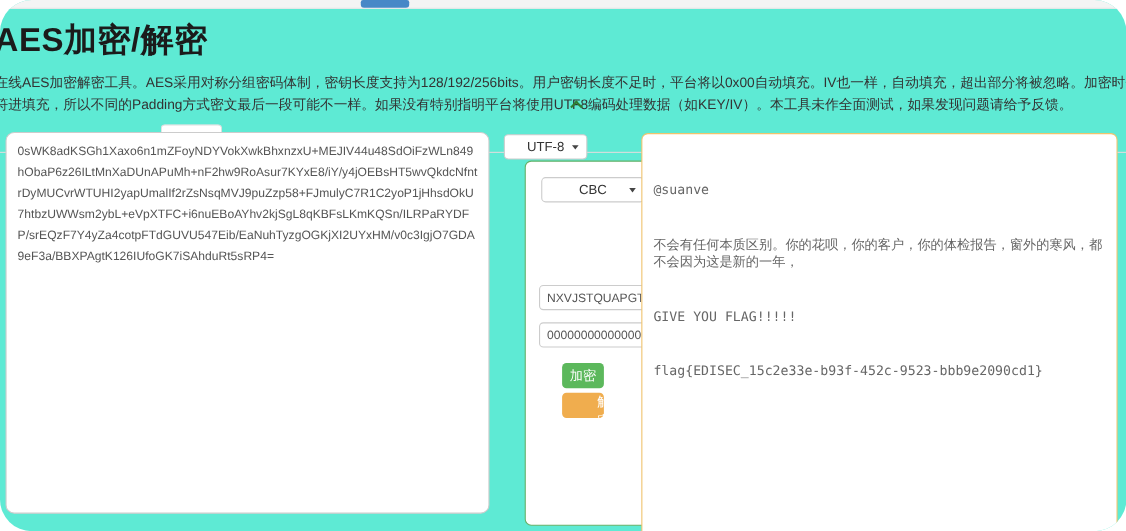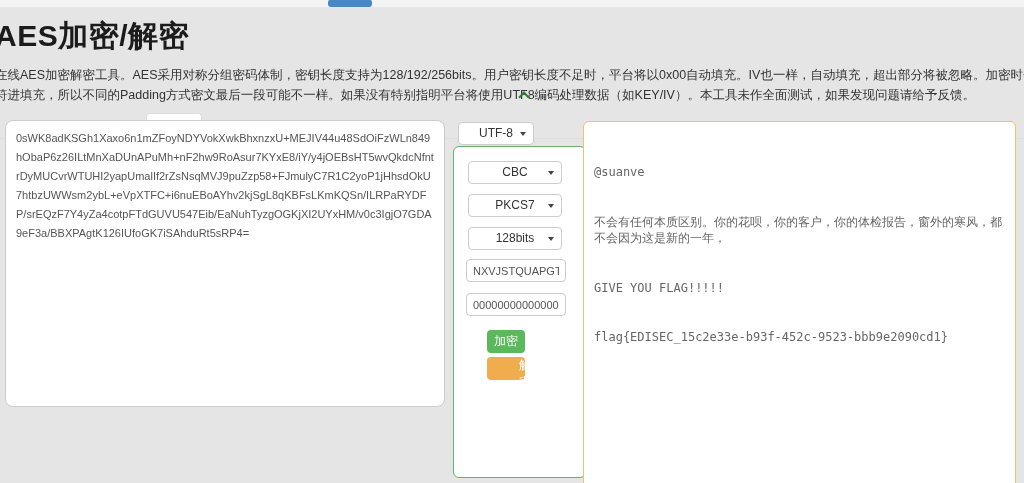--- a/index.html
+++ b/index.html
@@ -1,18 +1,18 @@
 <!DOCTYPE html>
 <html><head>
 <meta charset="utf-8">
 <style>
   * { margin:0; padding:0; box-sizing:border-box; }
   html,body { width:1024px; height:483px; overflow:hidden; background:#fff;
     font-family:"Liberation Sans","DejaVu Sans",sans-serif; }
-  .stage { position:relative; width:1024px; height:483px; overflow:hidden; background:#e5e5e5; }
+  .stage { position:relative; width:1024px; height:483px; overflow:hidden; background:#5eead4;border-radius:29px; }
 
   
   .topbar { position:absolute; left:0; top:0; width:1024px; height:8px;
     background:#f4f4f4; border-bottom:1px solid #e7e7e7; }
   .topbar-tab { position:absolute; left:328px; top:0; width:44px; height:7px;
     background:#4788c7; border-radius:2px 2px 3px 3px; }
 
   
   .content { position:absolute; left:-5px; top:8px; width:1400px; }
   .page-title { margin-top:8px; font-size:30px; font-weight:bold; color:#1b1b1b; letter-spacing:0.5px; }
@@ -22,31 +22,31 @@
   .tabs { position:relative; margin-top:7px; height:27px; border-bottom:1px solid #ddd; width:1400px; }
   .tab { display:inline-block; padding:6px 14px; font-size:13px; color:#4a7597; cursor:pointer;
     position:relative; top:1px; border:1px solid transparent; }
   .tab.active { background:#fff; color:#555; border:1px solid #ddd; border-bottom-color:#fff;
     border-radius:4px 4px 0 0; }
   .collapse-toggle { position:absolute; left:518px; top:90px; width:14px; height:12px; cursor:pointer; }
   .collapse-toggle .chev { position:absolute; left:2px; top:3px; width:8px; height:8px;
     border-left:2px solid #2e7d32; border-top:2px solid #2e7d32; transform:rotate(45deg); }
 
   
-  .cipher-box { position:absolute; left:5px; top:120px; width:440px; height:287px;
+  .cipher-box { position:absolute; left:5px; top:120px; width:440px; height:347px;
     border:1px solid #ccc; border-radius:8px; background:#fff; padding:8px 10px;
     font-size:11px; line-height:19px; color:#555; word-break:break-all; overflow:hidden; }
 
   
   .fake-select { position:absolute; height:23px; background:#fff; border:1px solid #ccc;
     border-radius:4px; font-size:12px; color:#333; line-height:21px; text-align:center; cursor:pointer; }
   .fake-select .caret { position:absolute; right:7px; top:9px; width:0; height:0;
     border-left:3.5px solid transparent; border-right:3.5px solid transparent; border-top:4.5px solid #444; }
   .charset { left:458px; top:122px; width:76px; }
-  .green-box { position:absolute; left:453px; top:146px; width:133px; height:332px;
+  .green-box { position:absolute; left:477px; top:146px; width:133px; height:332px;
     border:1px solid #67b168; border-radius:6px; background:#fff; }
   .green-box .fake-select { position:absolute; left:14px; width:94px; }
   .opt-input { position:absolute; left:12px; width:100px; height:23px; border:1px solid #ccc;
     border-radius:4px; background:#fff; font-size:11px; color:#555; padding:0 6px;
     font-family:"Liberation Sans","DejaVu Sans",sans-serif; white-space:nowrap; overflow:hidden; }
   .btn { position:absolute; left:33px; width:38px; height:23px; border:none; border-radius:4px;
     color:#fff; font-size:12px; cursor:pointer; font-family:"Liberation Sans","DejaVu Sans",sans-serif; }
   .btn-encrypt { top:183px; background:#5cb85c; }
   .btn-decrypt { top:210px; background:#f0ad4e;padding-left:32px; }
 
@@ -91,28 +91,20 @@
   <div class="fake-select charset">
     <span>UTF-8</span>
     <span class="caret"></span>
   </div>
 
   <div class="green-box">
     <div class="fake-select" style="top:14px;">
       <span>CBC</span>
       <span class="caret"></span>
     </div>
-    <div class="fake-select" style="top:47px;">
-      <span>PKCS7</span>
-      <span class="caret"></span>
-    </div>
-    <div class="fake-select" style="top:80px;">
-      <span>128bits</span>
-      <span class="caret"></span>
-    </div>
     <input class="opt-input" style="top: 112px;" value="NXVJSTQUAPGTXKS">
     <input class="opt-input" style="top: 146px;" value="0000000000000000">
     <button class="btn btn-encrypt">加密</button>
     <button class="btn btn-decrypt">解密</button>
   </div>
 
   <div class="result-box">
     <div class="line">@suanve</div>
     <div class="line">不会有任何本质区别。你的花呗，你的客户，你的体检报告，窗外的寒风，都不会因为这是新的一年，</div>
     <div class="line">GIVE YOU FLAG!!!!!</div>

